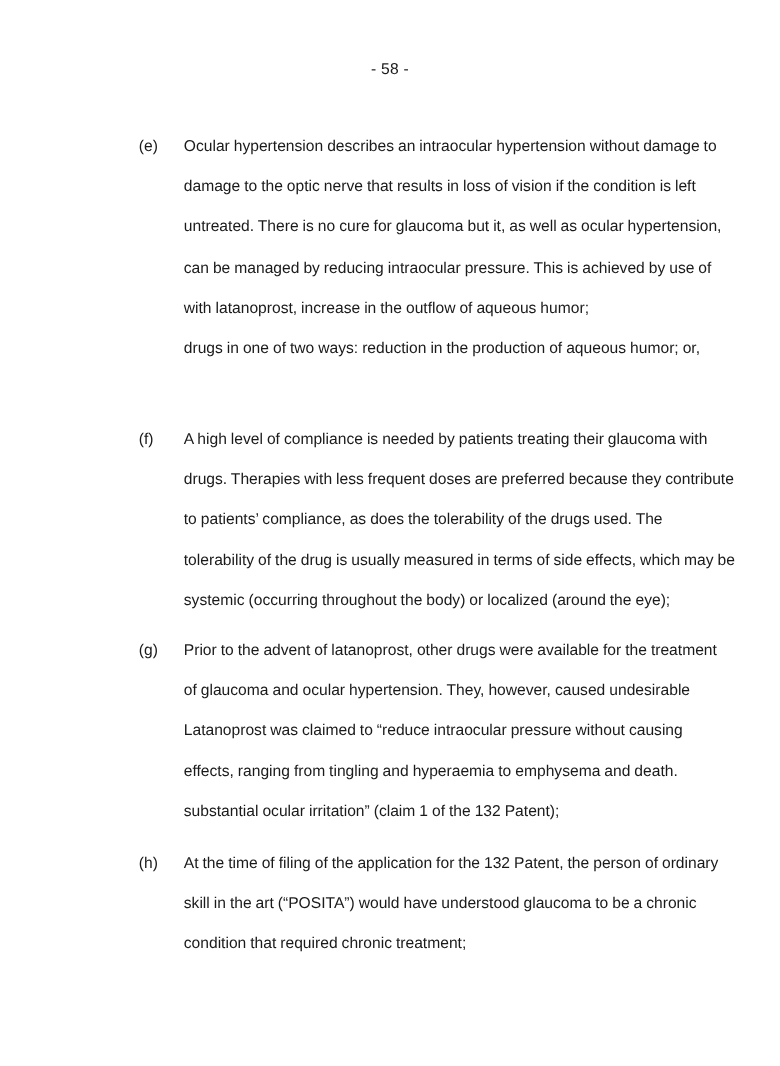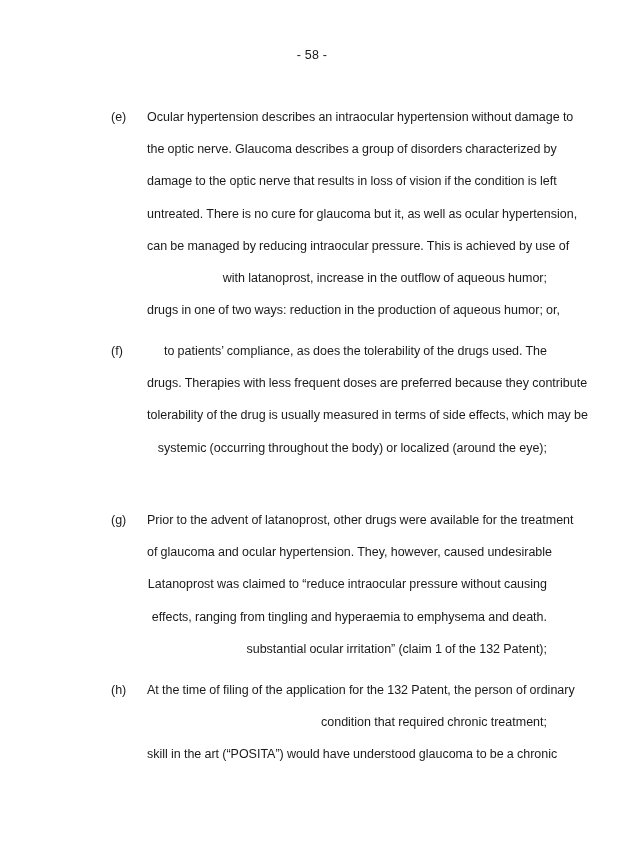--- a/index.html
+++ b/index.html
@@ -48,70 +48,69 @@
       left: 40px;
       top: 0;
       width: 400px;
       font-size: 12.5px;
       line-height: 32.2px;
       word-spacing: -0.3px;
     }
     .line {
       display: block;
       white-space: nowrap;
-      text-align: right;
     }
     #para-e { top: 101px; }
     #para-f { top: 335px; }
     #para-g { top: 504px; }
     #para-h { top: 674px; }
   </style>
 </head>
 <body>
 
 <div class="page">
 
   <div class="page-number">- 58 -</div>
 
   <div class="para" id="para-e">
     <div class="para-label">(e)</div>
     <div class="para-body">
       <span class="line">Ocular hypertension describes an intraocular hypertension without damage to</span>
-      <span class="line">the optic nerve.  Glaucoma describes a group of disorders characterized by</span>
       <span class="line">damage to the optic nerve that results in loss of vision if the condition is left</span>
       <span class="line">untreated.  There is no cure for glaucoma but it, as well as ocular hypertension,</span>
       <span class="line">can be managed by reducing intraocular pressure.  This is achieved by use of</span>
       <span class="line">with latanoprost, increase in the outflow of aqueous humor;</span>
       <span class="line">drugs in one of two ways: reduction in the production of aqueous humor; or,</span>
     </div>
   </div>
 
   <div class="para" id="para-f">
     <div class="para-label">(f)</div>
     <div class="para-body">
+      <span class="line">A high level of compliance is needed by patients treating their glaucoma with</span>
+      <span class="line">drugs.  Therapies with less frequent doses are preferred because they contribute</span>
       <span class="line">to patients’ compliance, as does the tolerability of the drugs used.  The</span>
-      <span class="line">drugs.  Therapies with less frequent doses are preferred because they contribute</span>
       <span class="line">tolerability of the drug is usually measured in terms of side effects, which may be</span>
       <span class="line">systemic (occurring throughout the body) or localized (around the eye);</span>
     </div>
   </div>
 
   <div class="para" id="para-g">
     <div class="para-label">(g)</div>
     <div class="para-body">
       <span class="line">Prior to the advent of latanoprost, other drugs were available for the treatment</span>
       <span class="line">of glaucoma and ocular hypertension.  They, however, caused undesirable</span>
       <span class="line">Latanoprost was claimed to “reduce intraocular pressure without causing</span>
       <span class="line">effects, ranging from tingling and hyperaemia to emphysema and death.</span>
       <span class="line">substantial ocular irritation” (claim 1 of the 132 Patent);</span>
     </div>
   </div>
 
   <div class="para" id="para-h">
     <div class="para-label">(h)</div>
     <div class="para-body">
       <span class="line">At the time of filing of the application for the 132 Patent, the person of ordinary</span>
+      <span class="line">skill in the art (“POSITA”) would have understood glaucoma to be a chronic</span>
       <span class="line">condition that required chronic treatment;</span>
-      <span class="line">skill in the art (“POSITA”) would have understood glaucoma to be a chronic</span>
     </div>
   </div>
 
 </div>
 
 </body></html>

